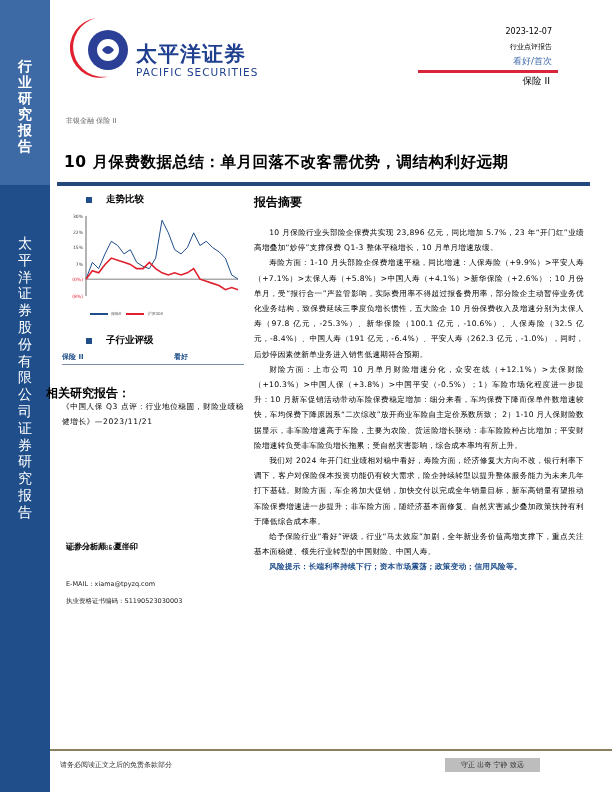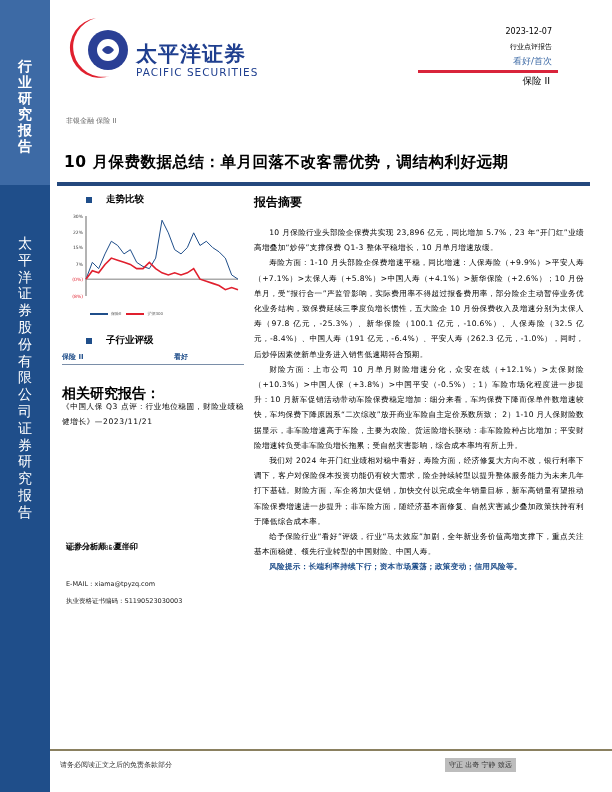--- a/index.html
+++ b/index.html
@@ -30,34 +30,34 @@
   .sec-head { position:absolute; left:62px; font-size:9.5px; font-weight:bold; font-family:"DejaVu Serif", serif;padding-left:24px; }
   .sec-head .sq { display:inline-block; width:6px; height:6px; background:#1f4e8a; margin-right:14px; vertical-align:middle; }
 
   .chart { position:absolute; left:62px; top:212px; width:180px; height:90px; }
   .legend { position:absolute; left:90px; top:311px; font-size:4px; color:#555; }
   .legend .ln { display:inline-block; width:18px; height:1.5px; vertical-align:middle; margin-right:3px; }
 
   .rating-table { position:absolute; left:62px; top:352px; width:182px; font-size:7px; font-weight:bold; color:#1f4e8a; border-bottom:1px solid #7a8ea8; padding-bottom:2px; }
   .rating-table .r { position:absolute; left:112px; top:0;font-family:Liberation Serif, serif; }
 
-  .related-h { position:absolute; left:62px; top:385px; font-size:14px; font-weight:bold;font-family:Liberation Mono, monospace; }
+  .related-h { position:absolute; left:46px; top:385px; font-size:12px; font-weight:bold;font-family:Liberation Mono, monospace; }
   .related-t { position:absolute; left:62px; top:399px; width:184px; font-size:7.6px; line-height:15px; letter-spacing:0.6px; }
 
   .analyst { position:absolute; left:66px; top:541px; font-size:8px; font-weight:bold; }
   .contact { position:absolute; left:66px; font-size:6.5px; color:#222; }
 
   .summary-h { position:absolute; left:254px; top:194px; font-size:12px; font-weight:bold; font-family:"DejaVu Serif", serif; }
   .summary { position:absolute; left:254px; top:225px; width:330px; font-size:7.6px; line-height:15.2px; text-align:justify; letter-spacing:0.3px; }
   .summary p { text-indent:2em; }
   .summary .risk { color:#1f4e8a; font-weight:bold; }
 
   .footer-line { position:absolute; left:50px; top:749px; width:562px; height:2px; background:#8a8060; }
   .footer-l { position:absolute; left:60px; top:760px; font-size:7px; color:#333; }
-  .footer-r { position:absolute; left:445px; top:758px; font-size:7px; background:#bdbdbd; padding:2px 4px; color:#333; }
+  .footer-r { position:absolute; left:445px; top:758px; font-size:7px; background:#bdbdbd; padding:2px 16px; color:#333; }
 </style>
 </head>
 <body>
 
 <div class="sidebar">
   <div class="sidebar-top"></div>
   <div class="sidebar-vert top" id="sv-top">
       <span>行</span>
       <span>业</span>
       <span>研</span>

